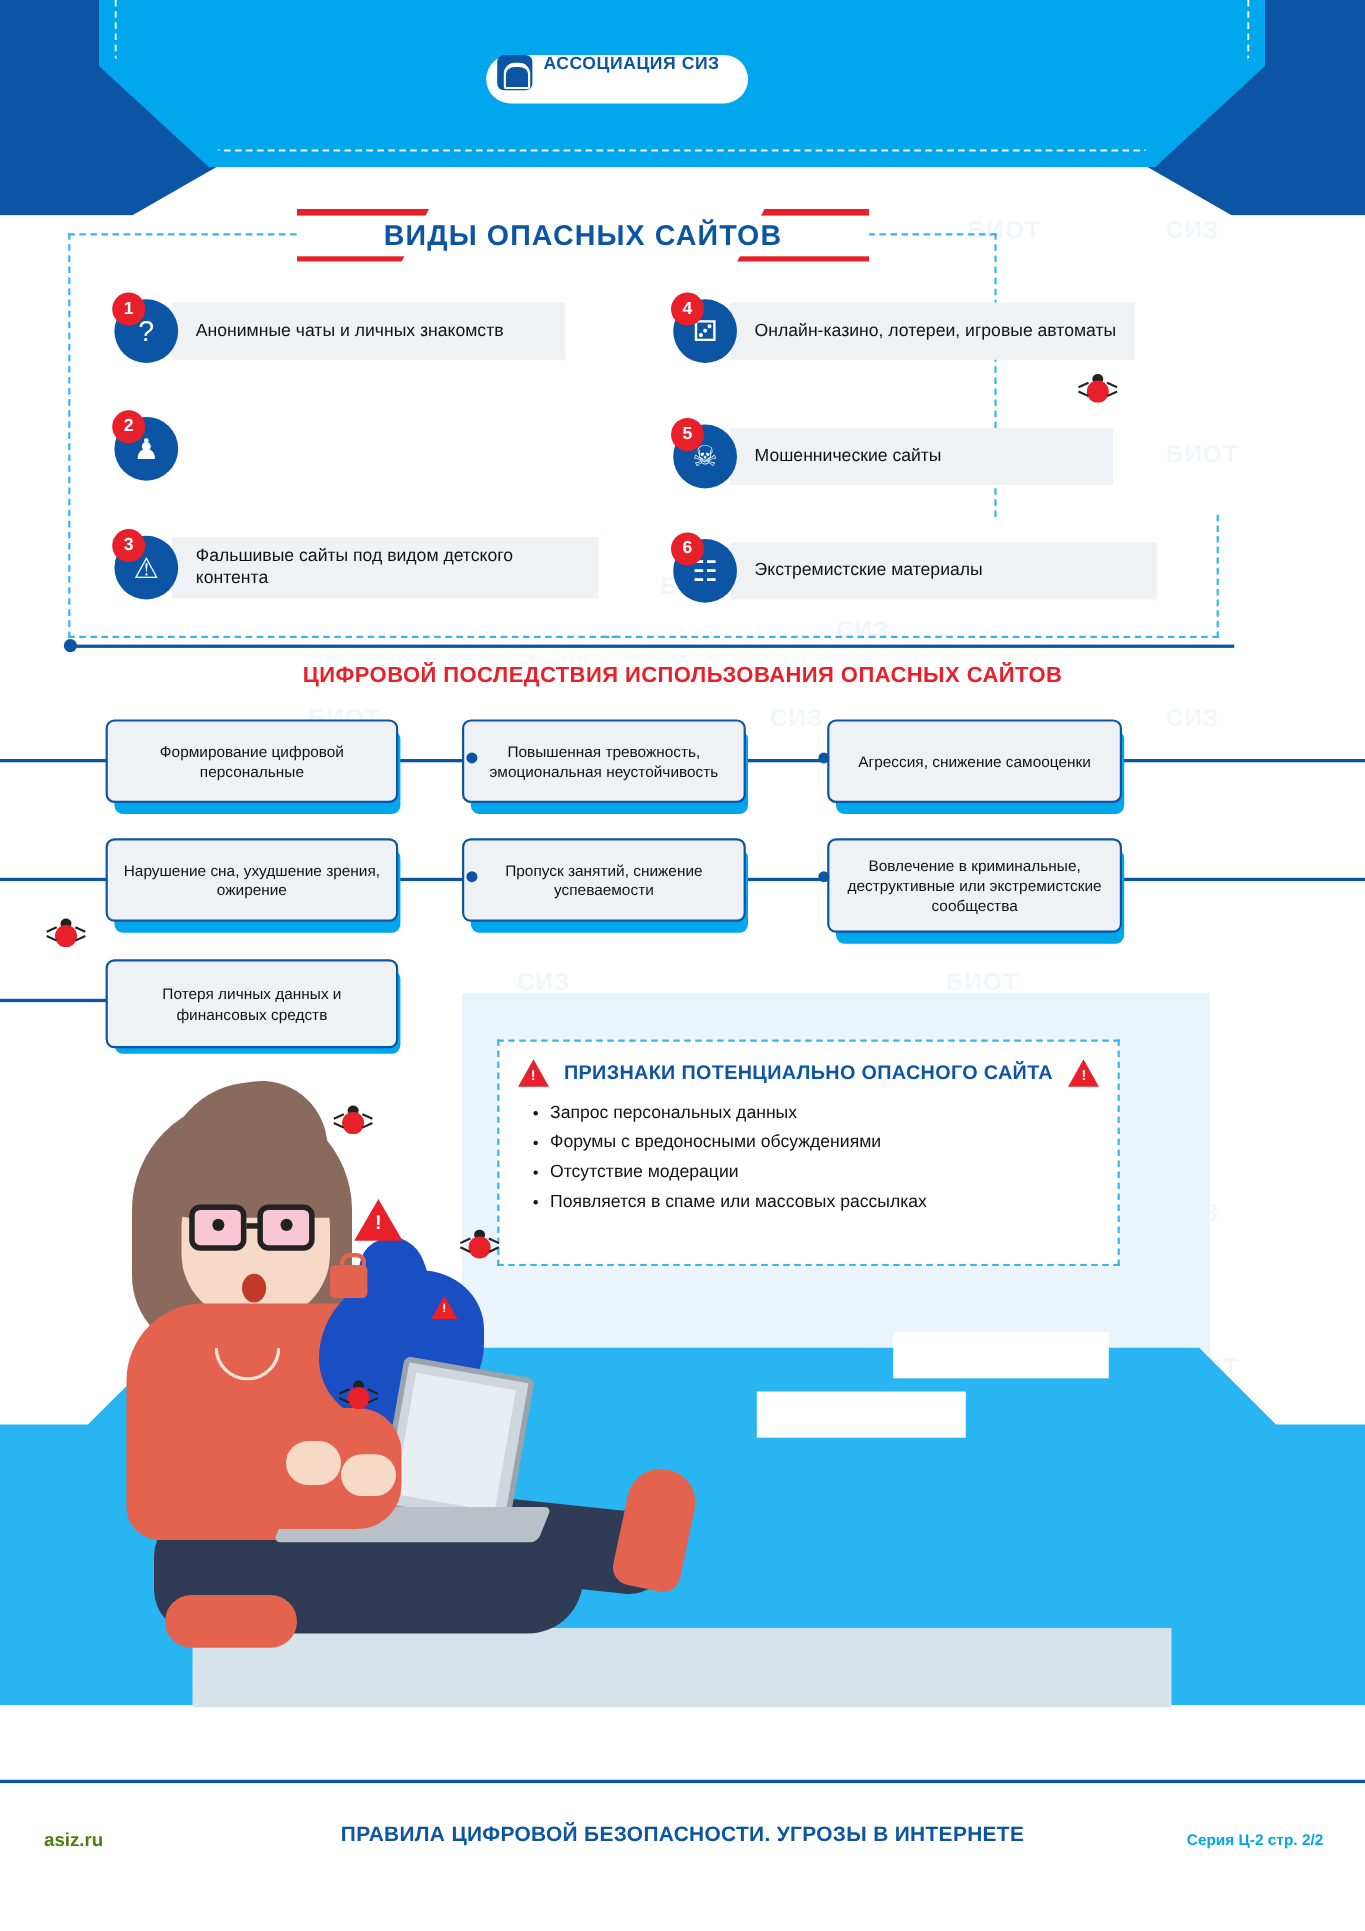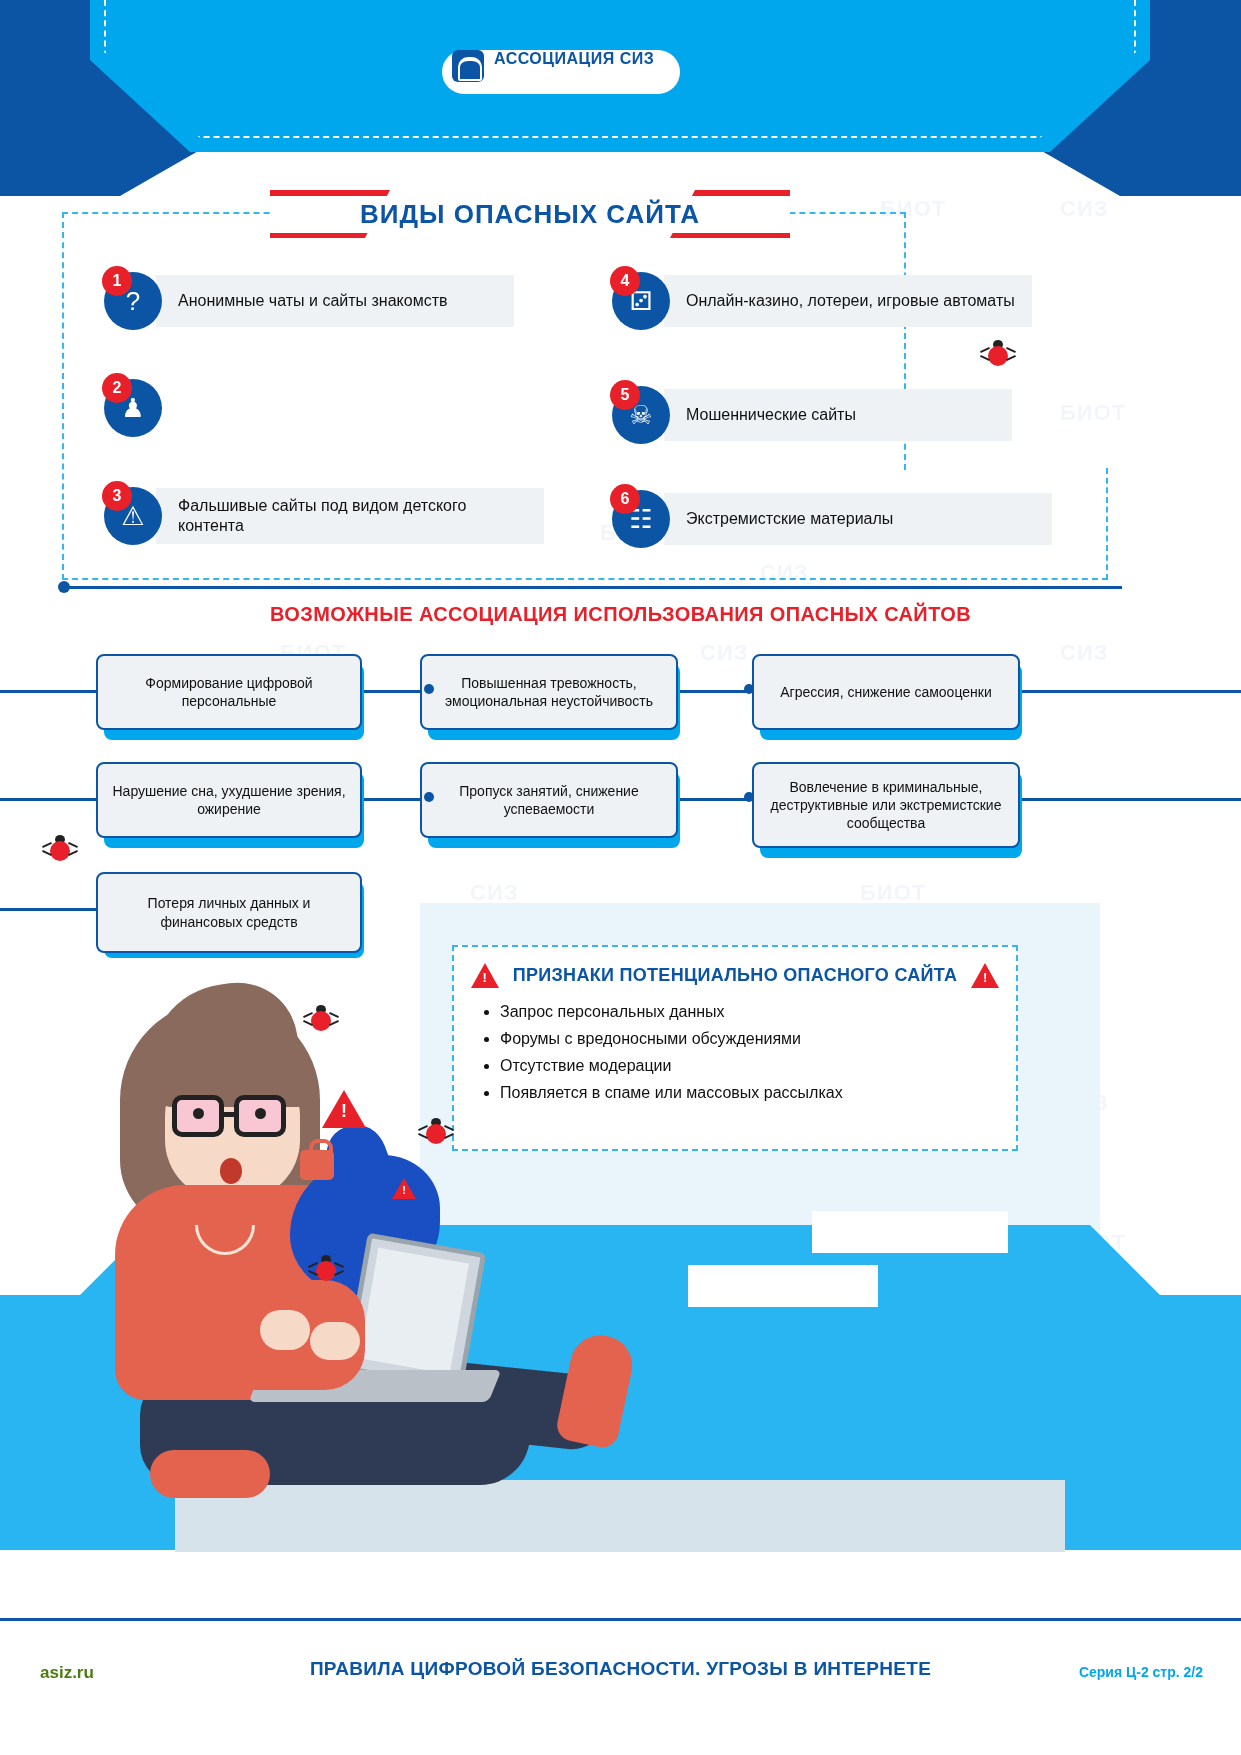--- a/index.html
+++ b/index.html
@@ -361,27 +361,27 @@
 
   <div class="sec1-dash-left"></div>
   <div class="sec1-dash-right"></div>
   <div class="sec1-dash-right2"></div>
   <div class="sec1-baseline"></div>
   <div class="sec1-dot"></div>
 
   <div class="title1-wrap">
     <div class="title1-ribbon-l"></div>
     <div class="title1-ribbon-r"></div>
-    <div class="title1-text">ВИДЫ ОПАСНЫХ САЙТА</div>
+    <div class="title1-text">ВИДЫ ОПАСНЫХ САЙТОВ</div>
   </div>
 
   <div class="risk-item" style="left:104px; top:272px; width:410px;">
     <div class="risk-badge">1</div>
     <div class="risk-icon">?</div>
-    <div class="risk-label" style="width:360px;">Анонимные чаты и сайты знакомств</div>
+    <div class="risk-label" style="width:360px;">Анонимные чаты и личных знакомств</div>
   </div>
 
   <div class="risk-item" style="left:104px; top:379px; width:410px;">
     <div class="risk-badge">2</div>
     <div class="risk-icon">♟</div>
   </div>
 
   <div class="risk-item" style="left:104px; top:487px; width:440px;">
     <div class="risk-badge">3</div>
     <div class="risk-icon">⚠</div>
@@ -408,21 +408,21 @@
 
   <div class="bug" style="left:982px; top:340px;">
     <div class="bug-head"></div>
       <div class="bug-body"></div>
     <div class="bug-leg" style="left:-2px; top:9px; transform:rotate(-25deg);"></div>
     <div class="bug-leg" style="left:-2px; top:17px; transform:rotate(25deg);"></div>
     <div class="bug-leg" style="left:24px; top:9px; transform:rotate(25deg);"></div>
     <div class="bug-leg" style="left:24px; top:17px; transform:rotate(-25deg);"></div>
   </div>
 
-  <div class="title2">ВОЗМОЖНЫЕ АССОЦИАЦИЯ ИСПОЛЬЗОВАНИЯ ОПАСНЫХ САЙТОВ</div>
+  <div class="title2">ЦИФРОВОЙ ПОСЛЕДСТВИЯ ИСПОЛЬЗОВАНИЯ ОПАСНЫХ САЙТОВ</div>
 
   <div class="conn" style="left:0px; top:690px; width:100px;"></div>
   <div class="conn" style="left:360px; top:690px; width:72px;"></div>
   <div class="conn" style="left:676px; top:690px; width:78px;"></div>
   <div class="conn" style="left:1018px; top:690px; width:223px;"></div>
   <div class="conn" style="left:0px; top:798px; width:100px;"></div>
   <div class="conn" style="left:360px; top:798px; width:72px;"></div>
   <div class="conn" style="left:676px; top:798px; width:78px;"></div>
   <div class="conn" style="left:1018px; top:798px; width:223px;"></div>
   <div class="conn" style="left:0px; top:908px; width:100px;"></div>

